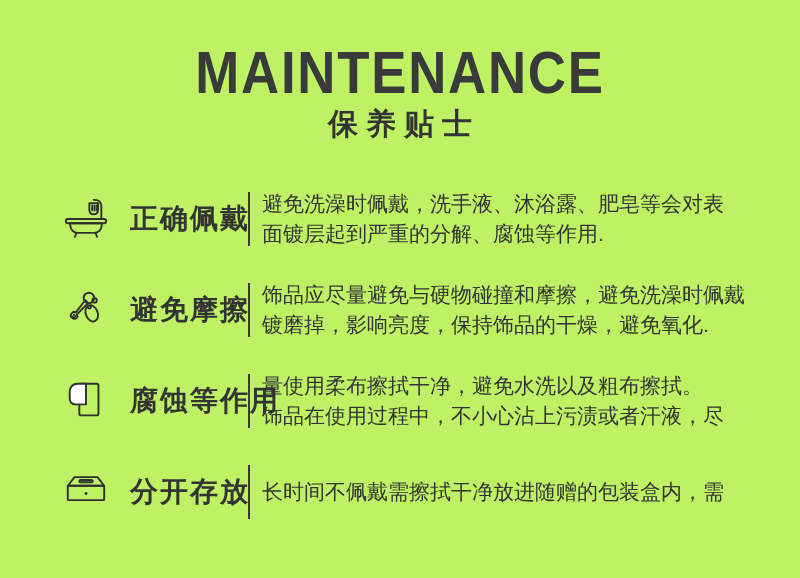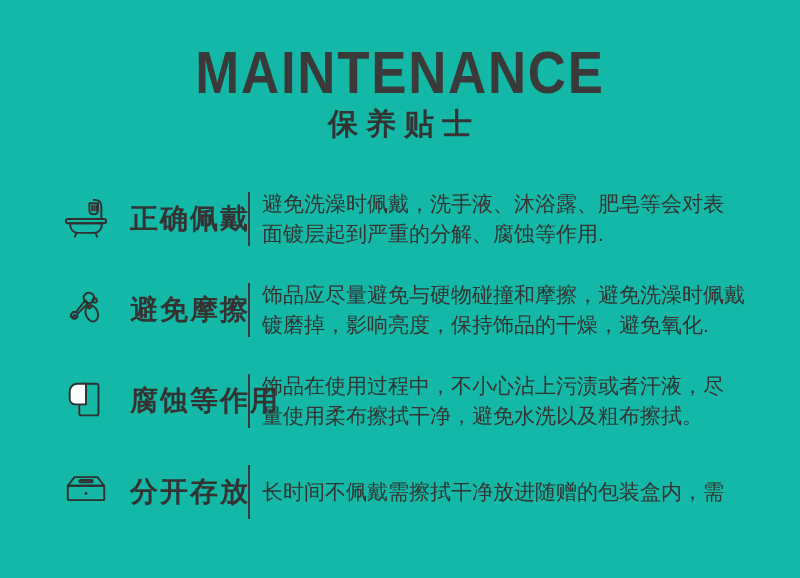--- a/index.html
+++ b/index.html
@@ -1,17 +1,17 @@
 <!DOCTYPE html>
 <html><head>
 <meta charset="utf-8">
 <style>
   html,body { margin:0; padding:0; background:#ffffff; }
   .page {
-    position:relative; width:800px; height:578px; background:#14b8a6;
+    position:relative; width:800px; height:578px; background:#bef264;
     font-family:"Liberation Sans","DejaVu Sans",sans-serif; overflow:hidden;
     color:#333333;
   }
   .header { text-align:center; padding-top:42px; }
   .title {
     font-size:60px; font-weight:700; letter-spacing:2px; line-height:62px;
     color:#3a3a3a; transform:scaleX(0.88); transform-origin:50% 50%;
     white-space:nowrap;
   }
   .subtitle {
@@ -86,22 +86,22 @@
     <div class="row">
       <div class="icon-box">
         <svg width="46" height="46" viewBox="0 0 48 48" aria-hidden="true">
           <rect class="stroke" x="17" y="6" width="20" height="33" rx="2"></rect>
           <path class="stroke-fill-white" d="M24 27.5 H13 c-3.5 0 -6 -2.5 -6 -6 V14 c0 -4.5 3.5 -8 8 -8 h9 z"></path>
         </svg>
       </div>
       <div class="label">腐蚀等作用</div>
       <div class="divider"></div>
       <div class="desc">
+        <div class="desc-line">量使用柔布擦拭干净，避免水洗以及粗布擦拭。</div>
         <div class="desc-line">饰品在使用过程中，不小心沾上污渍或者汗液，尽</div>
-        <div class="desc-line">量使用柔布擦拭干净，避免水洗以及粗布擦拭。</div>
       </div>
     </div>
 
     <div class="row">
       <div class="icon-box">
         <svg width="46" height="46" viewBox="0 0 48 48" aria-hidden="true">
           <path class="stroke" d="M12 8.5 H36 L43 17.5 H5 Z"></path>
           <rect class="stroke" x="17" y="11.5" width="14" height="2.4" rx="1.2" stroke-width="1.5"></rect>
           <rect class="stroke" x="5" y="17.5" width="38" height="15" rx="1"></rect>
           <circle class="dot" cx="24" cy="25.5" r="1.5"></circle>

